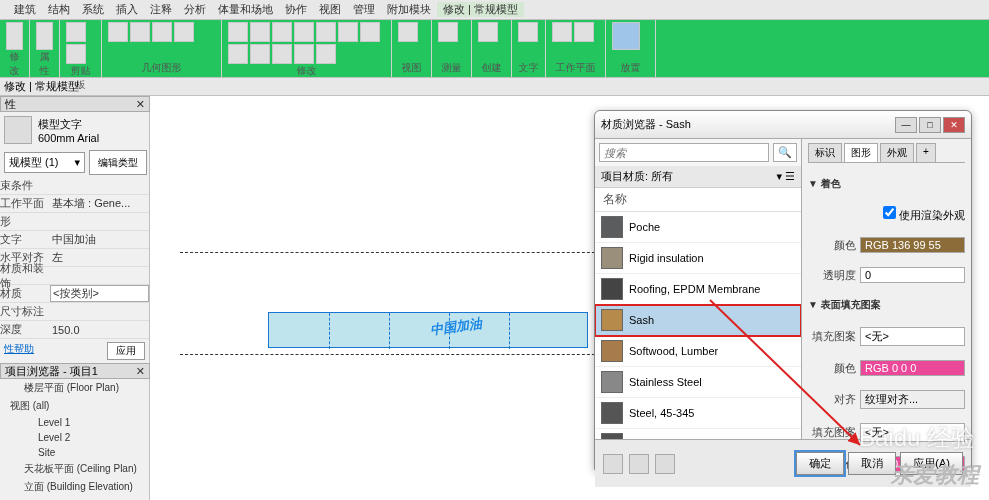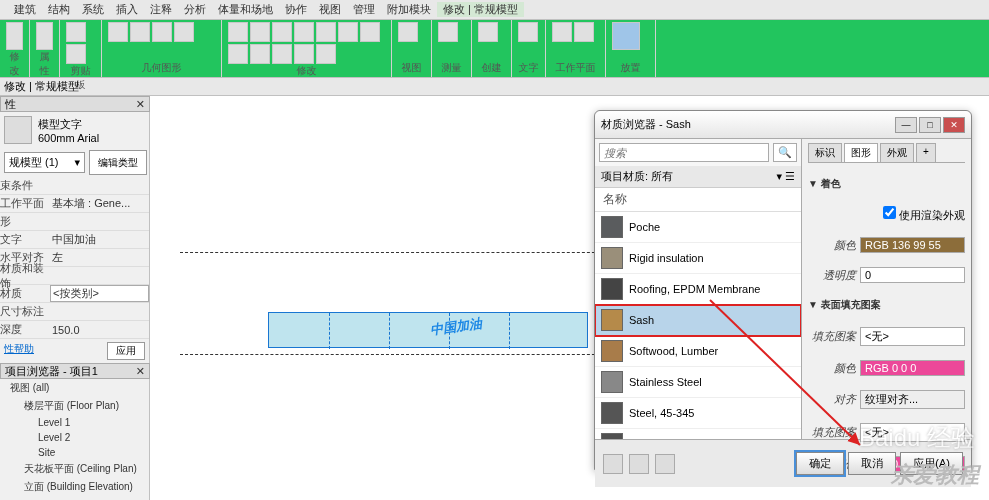--- a/index.html
+++ b/index.html
@@ -60,21 +60,21 @@
     .mat-item.selected { background: #b8d4ea; }
     .mat-swatch { width: 22px; height: 22px; background: #888; border: 1px solid #666; flex-shrink: 0; }
     .mat-item.hi-box { outline: 2.5px solid #d22; outline-offset: -1px; }
     
     .dialog-right { flex: 1; padding: 4px 6px; display: flex; flex-direction: column; gap: 12px; background: #f0f0f0; }
     .tabs-row { display: flex; gap: 2px; border-bottom: 1px solid #aaa; }
     .tab { background: #e0e0e0; border: 1px solid #aaa; border-bottom: none; padding: 2px 6px; font-size: 10px; cursor: pointer; }
     .tab.active { background: #fff; }
     .section-title { font-size: 10px; color: #333; padding: 2px 0; font-weight: bold; }
     .prop-line { display: flex; align-items: center; font-size: 10px; gap: 4px; padding: 1px 0; }
-    .prop-line .pl { flex: 0 0 48px; text-align: right; color: #444; font-style: italic; }
+    .prop-line .pl { flex: 0 0 48px; text-align: right; color: #444; }
     .prop-line .pv { flex: 1; background: #fff; border: 1px solid #aaa; padding: 1px 4px; }
     .pv.swatch { background: #8c6d3a; color: #fff; }
     .pv.black { background: #ec4899; color: #fff; }
     
     .dialog-footer { height: 48px; border-top: 1px solid #aaa; display: flex; align-items: center; justify-content: space-between; padding: 0 8px; background: #eaeaea; }
     .footer-tools { display: flex; gap: 6px; }
     .footer-tool { width: 20px; height: 20px; background: #ddd; border: 1px solid #aaa; }
     .footer-btns { display: flex; gap: 4px; }
     .dlg-btn { padding: 3px 12px; background: linear-gradient(#fff, #ddd); border: 1px solid #888; font-size: 11px; cursor: pointer; }
     .dlg-btn.primary { outline: 2px solid #4a90d9; }
@@ -253,22 +253,22 @@
         <a style="color:#0066cc;text-decoration:underline;font-size:10px">性帮助</a>
         <button class="props-btn">应用</button>
       </div>
     </div>
 
     <div class="panel-header">
       <span>项目浏览器 - 项目1</span>
       <span class="close-x">✕</span>
     </div>
     <div class="browser-panel">
+      <div class="tree-item l2">楼层平面 (Floor Plan)</div>
       <div class="tree-item l1">视图 (all)</div>
-      <div class="tree-item l2">楼层平面 (Floor Plan)</div>
       <div class="tree-item l3">Level 1</div>
       <div class="tree-item l3">Level 2</div>
       <div class="tree-item l3">Site</div>
       <div class="tree-item l2">天花板平面 (Ceiling Plan)</div>
       <div class="tree-item l2">立面 (Building Elevation)</div>
       <div class="tree-item l1">图例</div>
 
     </div>
   </div>
 

